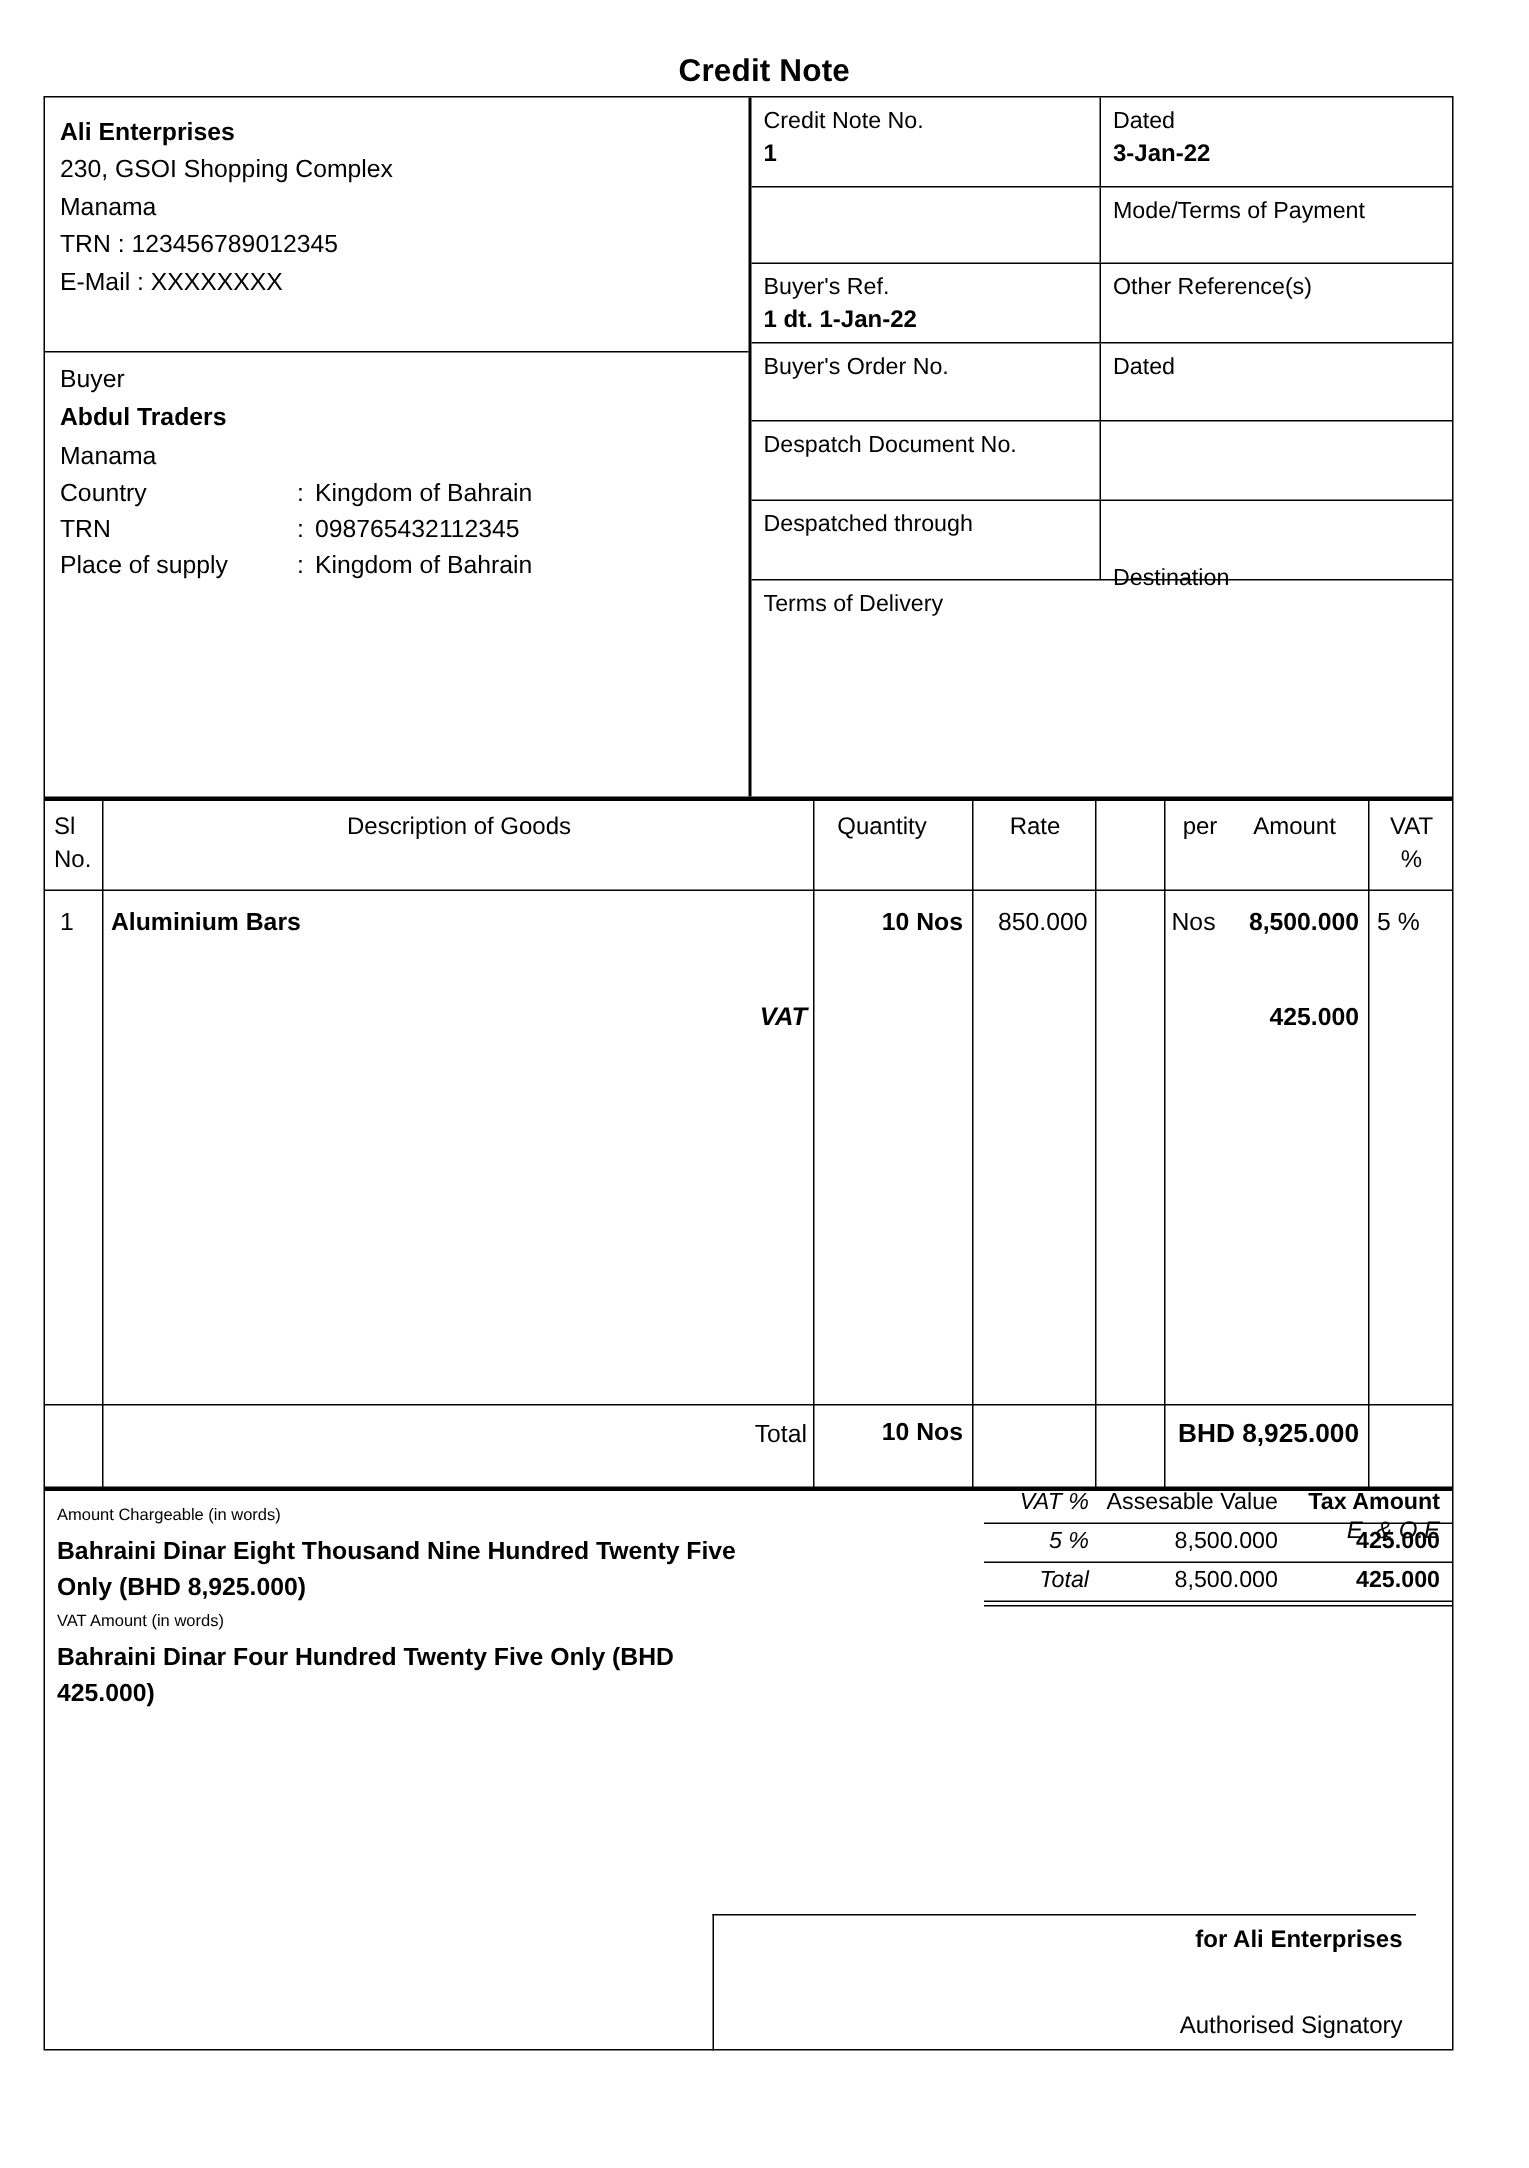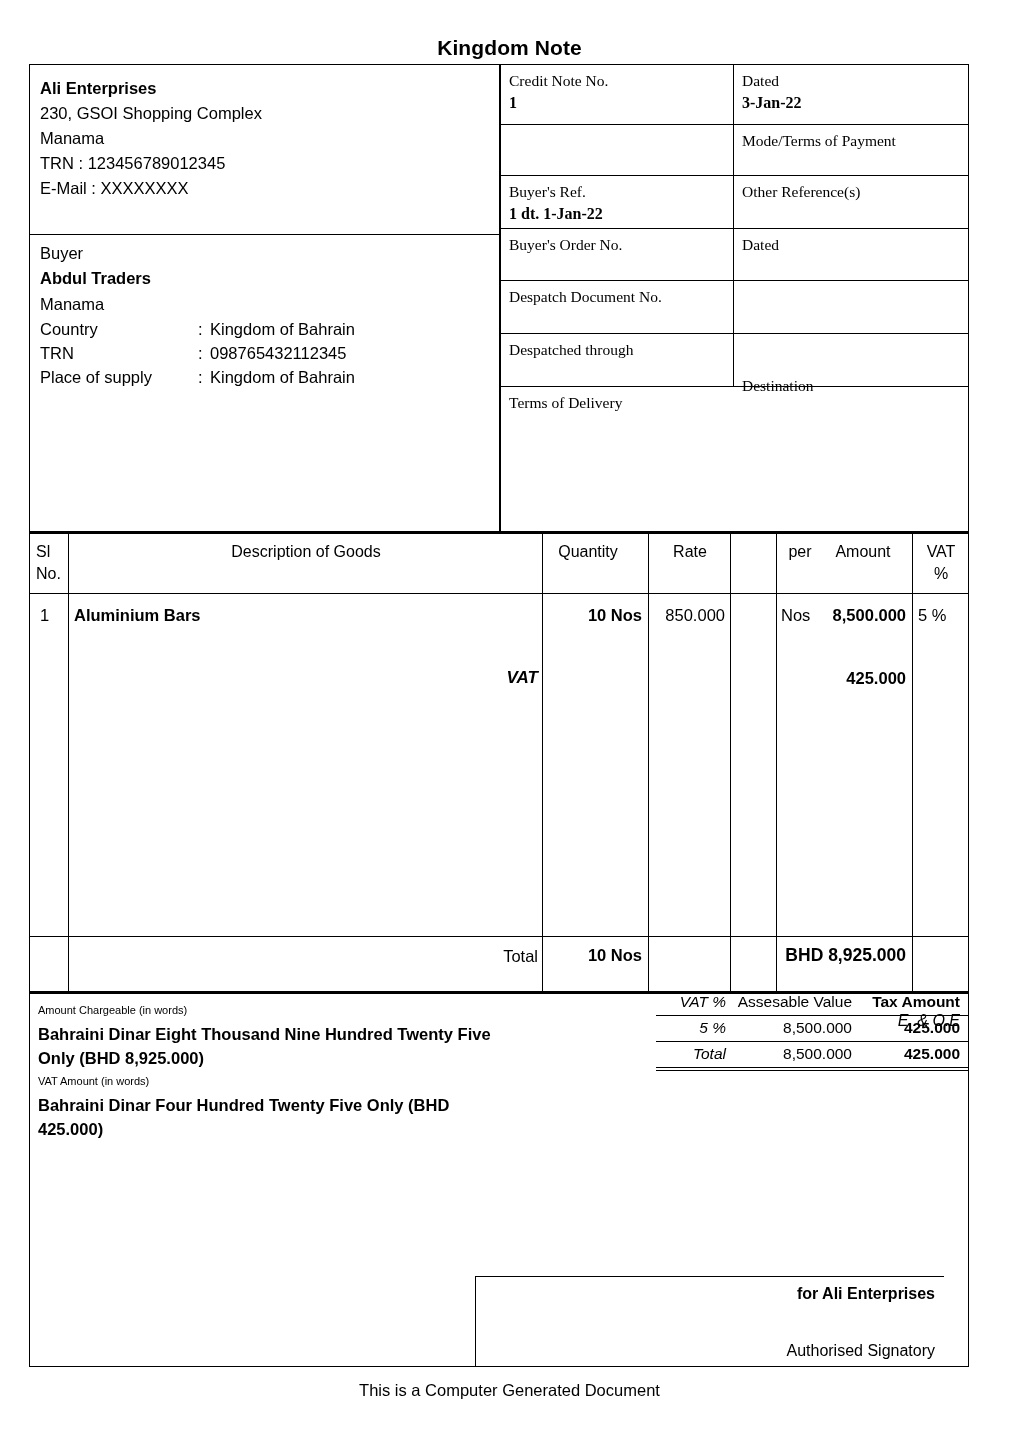--- a/index.html
+++ b/index.html
@@ -103,21 +103,20 @@
   .refrow {
     position: absolute;
     left: 0;
     width: 467px;
     display: flex;
   }
   .refcell {
     position: relative;
     padding: 5px 8px 0 8px;
     overflow: hidden;
-    font-family: Liberation Serif, serif;
   }
   .refcell.left  { width: 233px; border-right: 1.4px solid #000; }
   .refcell.right { width: 234px; }
   .refcell.full  { width: 467px; }
   .ref-label {
     font-size: 15.5px;
     line-height: 21px;
   }
   .ref-value {
     font-size: 16px;
@@ -327,21 +326,21 @@
     width: 1019px;
     text-align: center;
     font-size: 16.5px;
   }
 </style>
 </head>
 <body>
 
 <div class="page">
 
-  <div class="doc-title">Kingdom Note</div>
+  <div class="doc-title">Credit Note</div>
 
   <div class="frame">
 
     <div class="top-block">
 
       <div class="vsplit"></div>
 
       <div class="seller">
         <div class="seller-name">Ali Enterprises</div>
         <div class="seller-line">230, GSOI Shopping Complex</div>
@@ -526,15 +525,14 @@
       <div class="dbl"></div>
     </div>
 
     <div class="sig-box">
       <div class="sig-for">for Ali Enterprises</div>
       <div class="sig-auth">Authorised Signatory</div>
     </div>
 
   </div>
 
-  <div class="footer">This is a Computer Generated Document</div>
 
 </div>
 
 </body></html>

